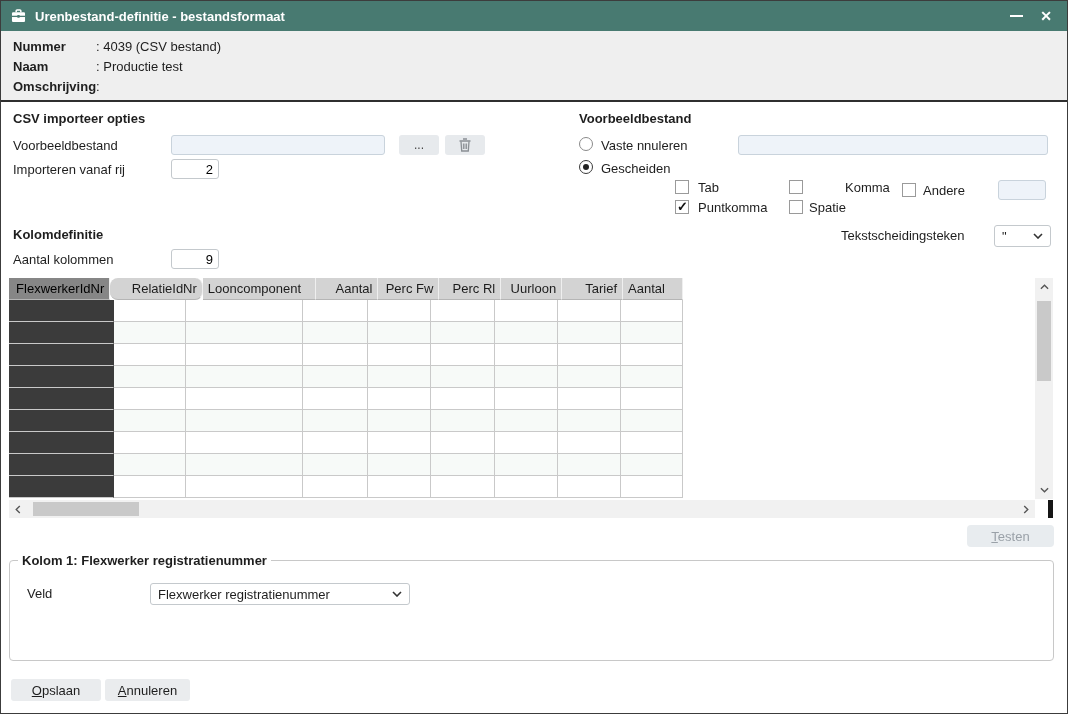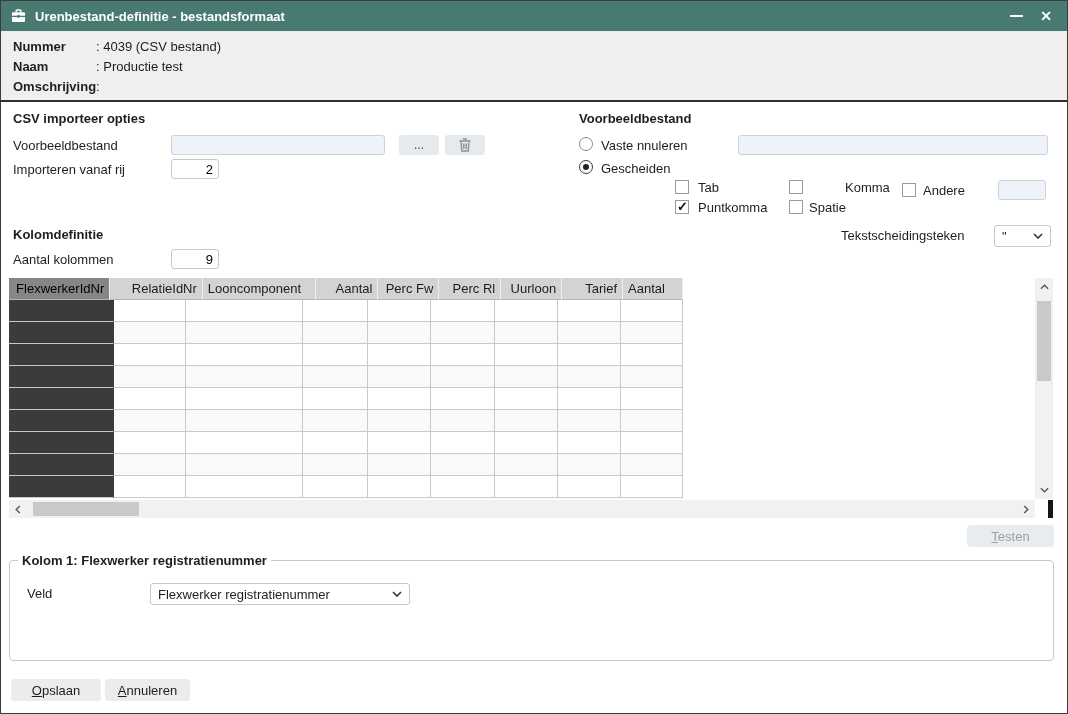--- a/index.html
+++ b/index.html
@@ -175,21 +175,21 @@
     <svg width="10" height="6" viewBox="0 0 10 6">
         <path d="M1 1 L5 5 L9 1" fill="none" stroke="#333" stroke-width="1.6"></path>
       </svg>
   </div>
   <div class="flabel" style="left:12px; top:251px;">Aantal kolommen</div>
   <input class="winput" style="left: 170px; top: 248px; width: 48px;" value="9">
 
   <div class="grid">
       <div class="gridrow head">
         <div class="gcell a-r selcol" style="width: 105px;">FlexwerkerIdNr</div>
-        <div class="gcell a-r" style="width: 96px;">RelatieIdNr</div>
+        <div class="gcell a-r" style="width: 96px; border-radius: 8px;">RelatieIdNr</div>
         <div class="gcell a-l" style="width: 117px;">Looncomponent</div>
         <div class="gcell a-r" style="width: 65px;">Aantal</div>
         <div class="gcell a-r" style="width: 63px;">Perc Fw</div>
         <div class="gcell a-r" style="width: 64px;">Perc Rl</div>
         <div class="gcell a-r" style="width: 63px;">Uurloon</div>
         <div class="gcell a-r" style="width: 63px;">Tarief</div>
         <div class="gcell a-l" style="width: 62px;">Aantal</div>
       </div>
       <div class="gridrow">
         <div class="gcell dark" style="width: 105px;"></div>

